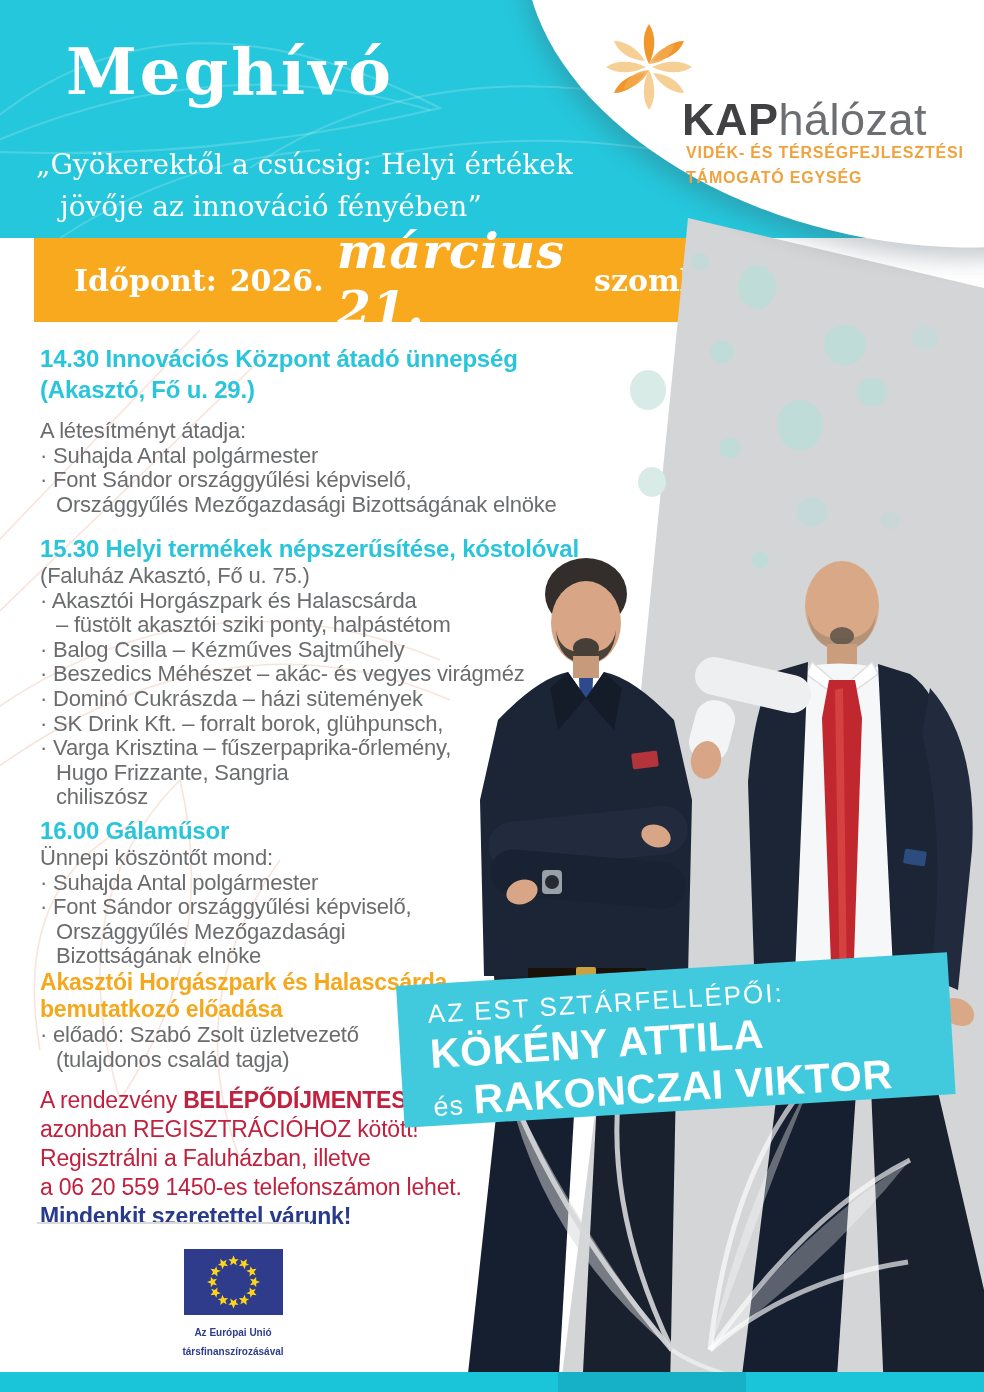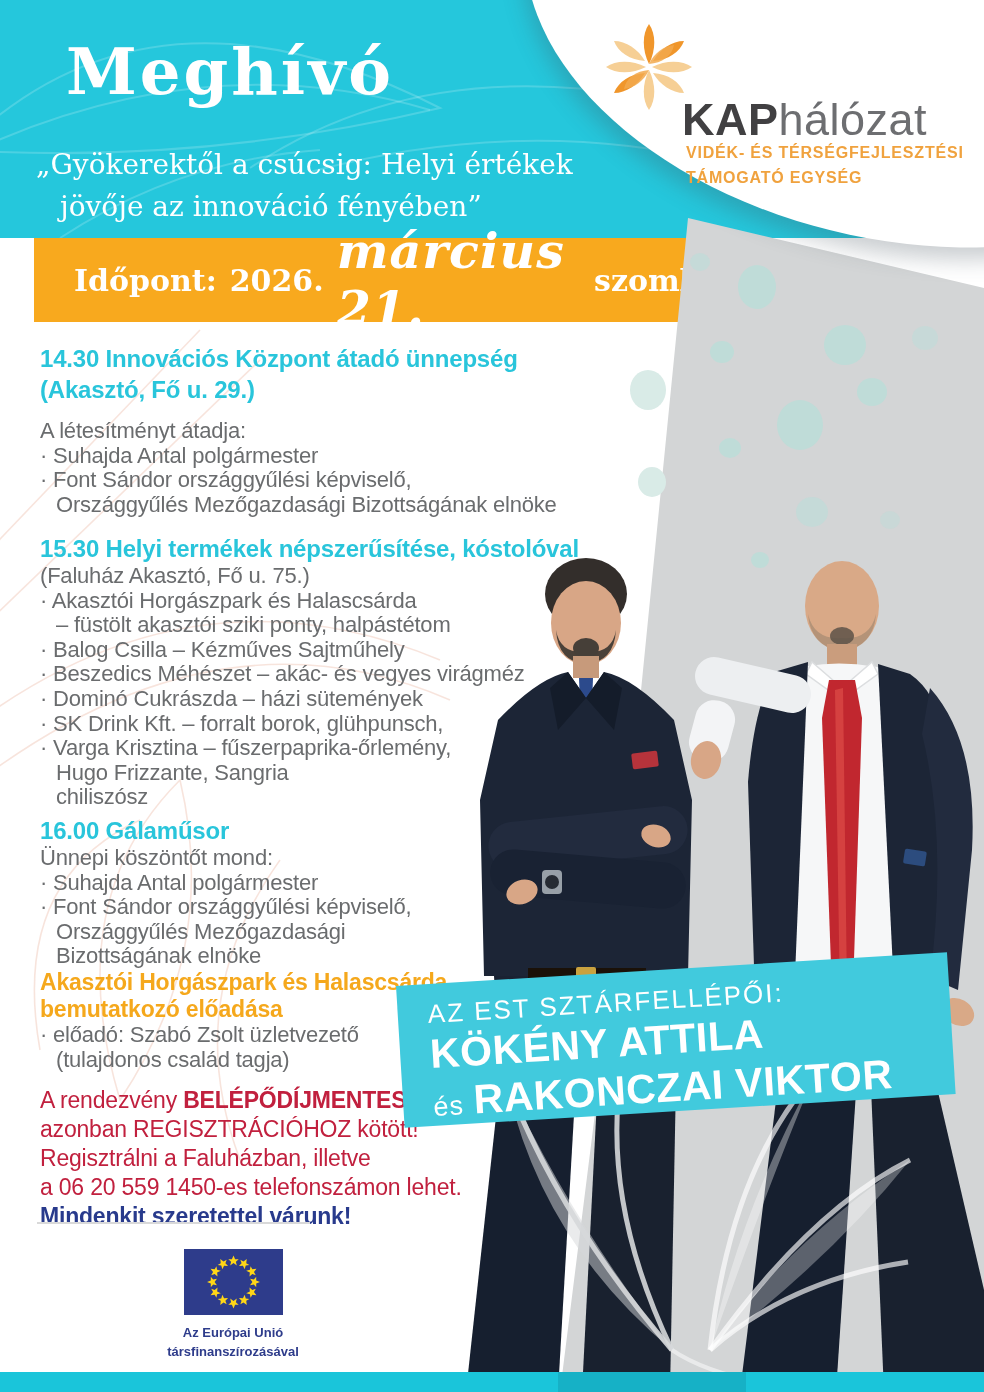--- a/index.html
+++ b/index.html
@@ -81,21 +81,21 @@
   
   .footer-divider{position:absolute;left:37px;top:1222px;width:273px;height:2px;background:#D9D9D9;z-index:6;}
   .gov-block{position:absolute;left:13px;top:1240px;width:164px;z-index:6;text-align:center;}
   .gov-crest{display:block;margin:0 auto;}
   .gov-text{
     margin-top:4px;font-family:"DejaVu Serif","Liberation Serif",serif;
     font-size:14.5px;line-height:20px;letter-spacing:1.5px;color:#4E6076;
   }
   .eu-block{position:absolute;left:163px;top:1249px;width:140px;z-index:6;text-align:center;}
   .eu-flag{display:block;margin:0 auto;}
-  .eu-text{margin-top:8px;font-size:13px;line-height:19px;font-weight:bold;color:#2E3C8B;}
+  .eu-text{margin-top:8px;font-size:10px;line-height:19px;font-weight:bold;color:#2E3C8B;}
   
   .bottom-strip{position:absolute;left:0;top:1372px;width:984px;height:20px;background:#1AC5DA;z-index:8;}
   .strip-shade{position:absolute;left:558px;top:0;width:188px;height:20px;background:rgba(0,60,80,0.14);}
 </style>
 </head>
 <body>
 
 <div class="poster">
 
   <div class="teal-header">

